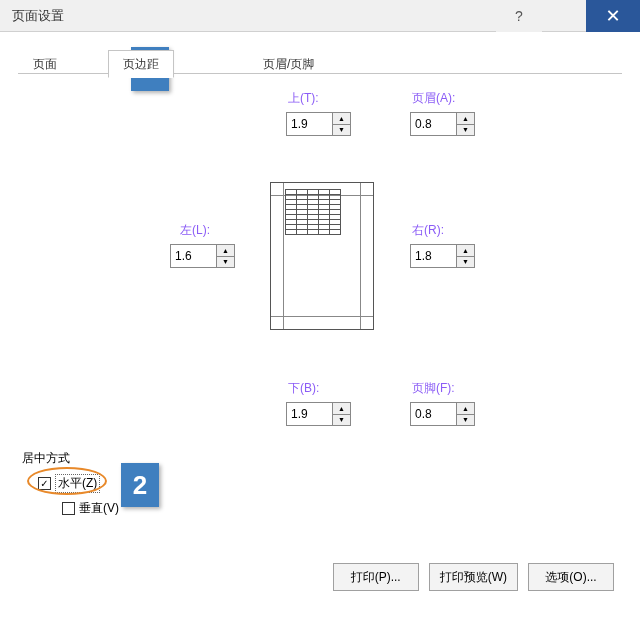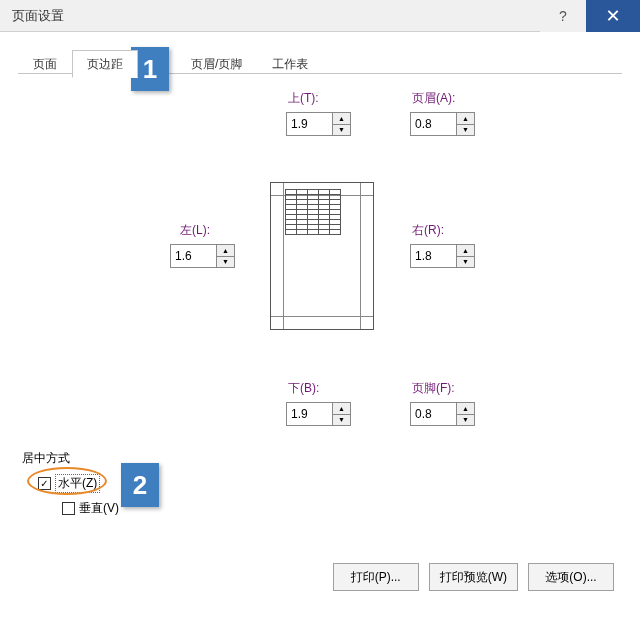--- a/index.html
+++ b/index.html
@@ -14,20 +14,21 @@
   }
   .titlebar {
     height: 32px;
     background: #f0f0f0;
     border-bottom: 1px solid #d0d0d0;
     display: flex;
     align-items: center;
     padding-left: 12px;
     color: #333;
     font-size: 13px;
+    gap: 44px;
   }
   .title-text { flex: 1; }
   .title-btn {
     width: 46px;
     height: 32px;
     display: flex;
     align-items: center;
     justify-content: center;
     font-size: 14px;
     color: #333;
@@ -37,20 +38,21 @@
     color: #fff;
     font-size: 18px;
     width: 54px;
   }
   .title-help { background:#f0f0f0; color:#555; }
   .tabbar {
     display: flex;
     margin: 18px 0 0 18px;
     height: 28px;
     position: relative;
+    gap: 36px;
   }
   .tab {
     padding: 5px 14px;
     font-size: 12px;
     color: #333;
     border: 1px solid transparent;
     cursor: default;
     position: relative;
   }
   .tab.active {
@@ -66,21 +68,21 @@
     height: 1px;
     background: #c5c5c5;
   }
   .content {
     position: absolute;
     top: 74px; left: 18px; right: 18px; bottom: 18px;
     padding: 16px 8px 0 8px;
   }
   .lbl {
     font-size: 12px;
-    color: #701a75;
+    color: #8b5cf6;
     position: absolute;
   }
   .spin {
     position: absolute;
     width: 66px;
     height: 24px;
     display: flex;
   }
   .spin input {
     width: 47px;
@@ -194,21 +196,20 @@
 <div class="titlebar">
   <span class="title-text">页面设置</span>
   <div class="title-btn title-help">?</div>
   <div class="title-btn title-close">✕</div>
 </div>
 
 <div class="tabbar">
   <div class="tab">页面</div>
   <div class="tab active">页边距</div>
   <div class="tab" style="padding-left:52px;">页眉/页脚</div>
-  <div class="tab">工作表</div>
 </div>
 <div class="tabline"></div>
 
 <div class="content">
 
   <span class="lbl" style="left:270px; top:16px;">上(T):</span>
   <div class="spin" style="left:268px; top:38px;">
     <input value="1.9" style="">
     <div class="btns">
       <div class="sb">▲</div>

